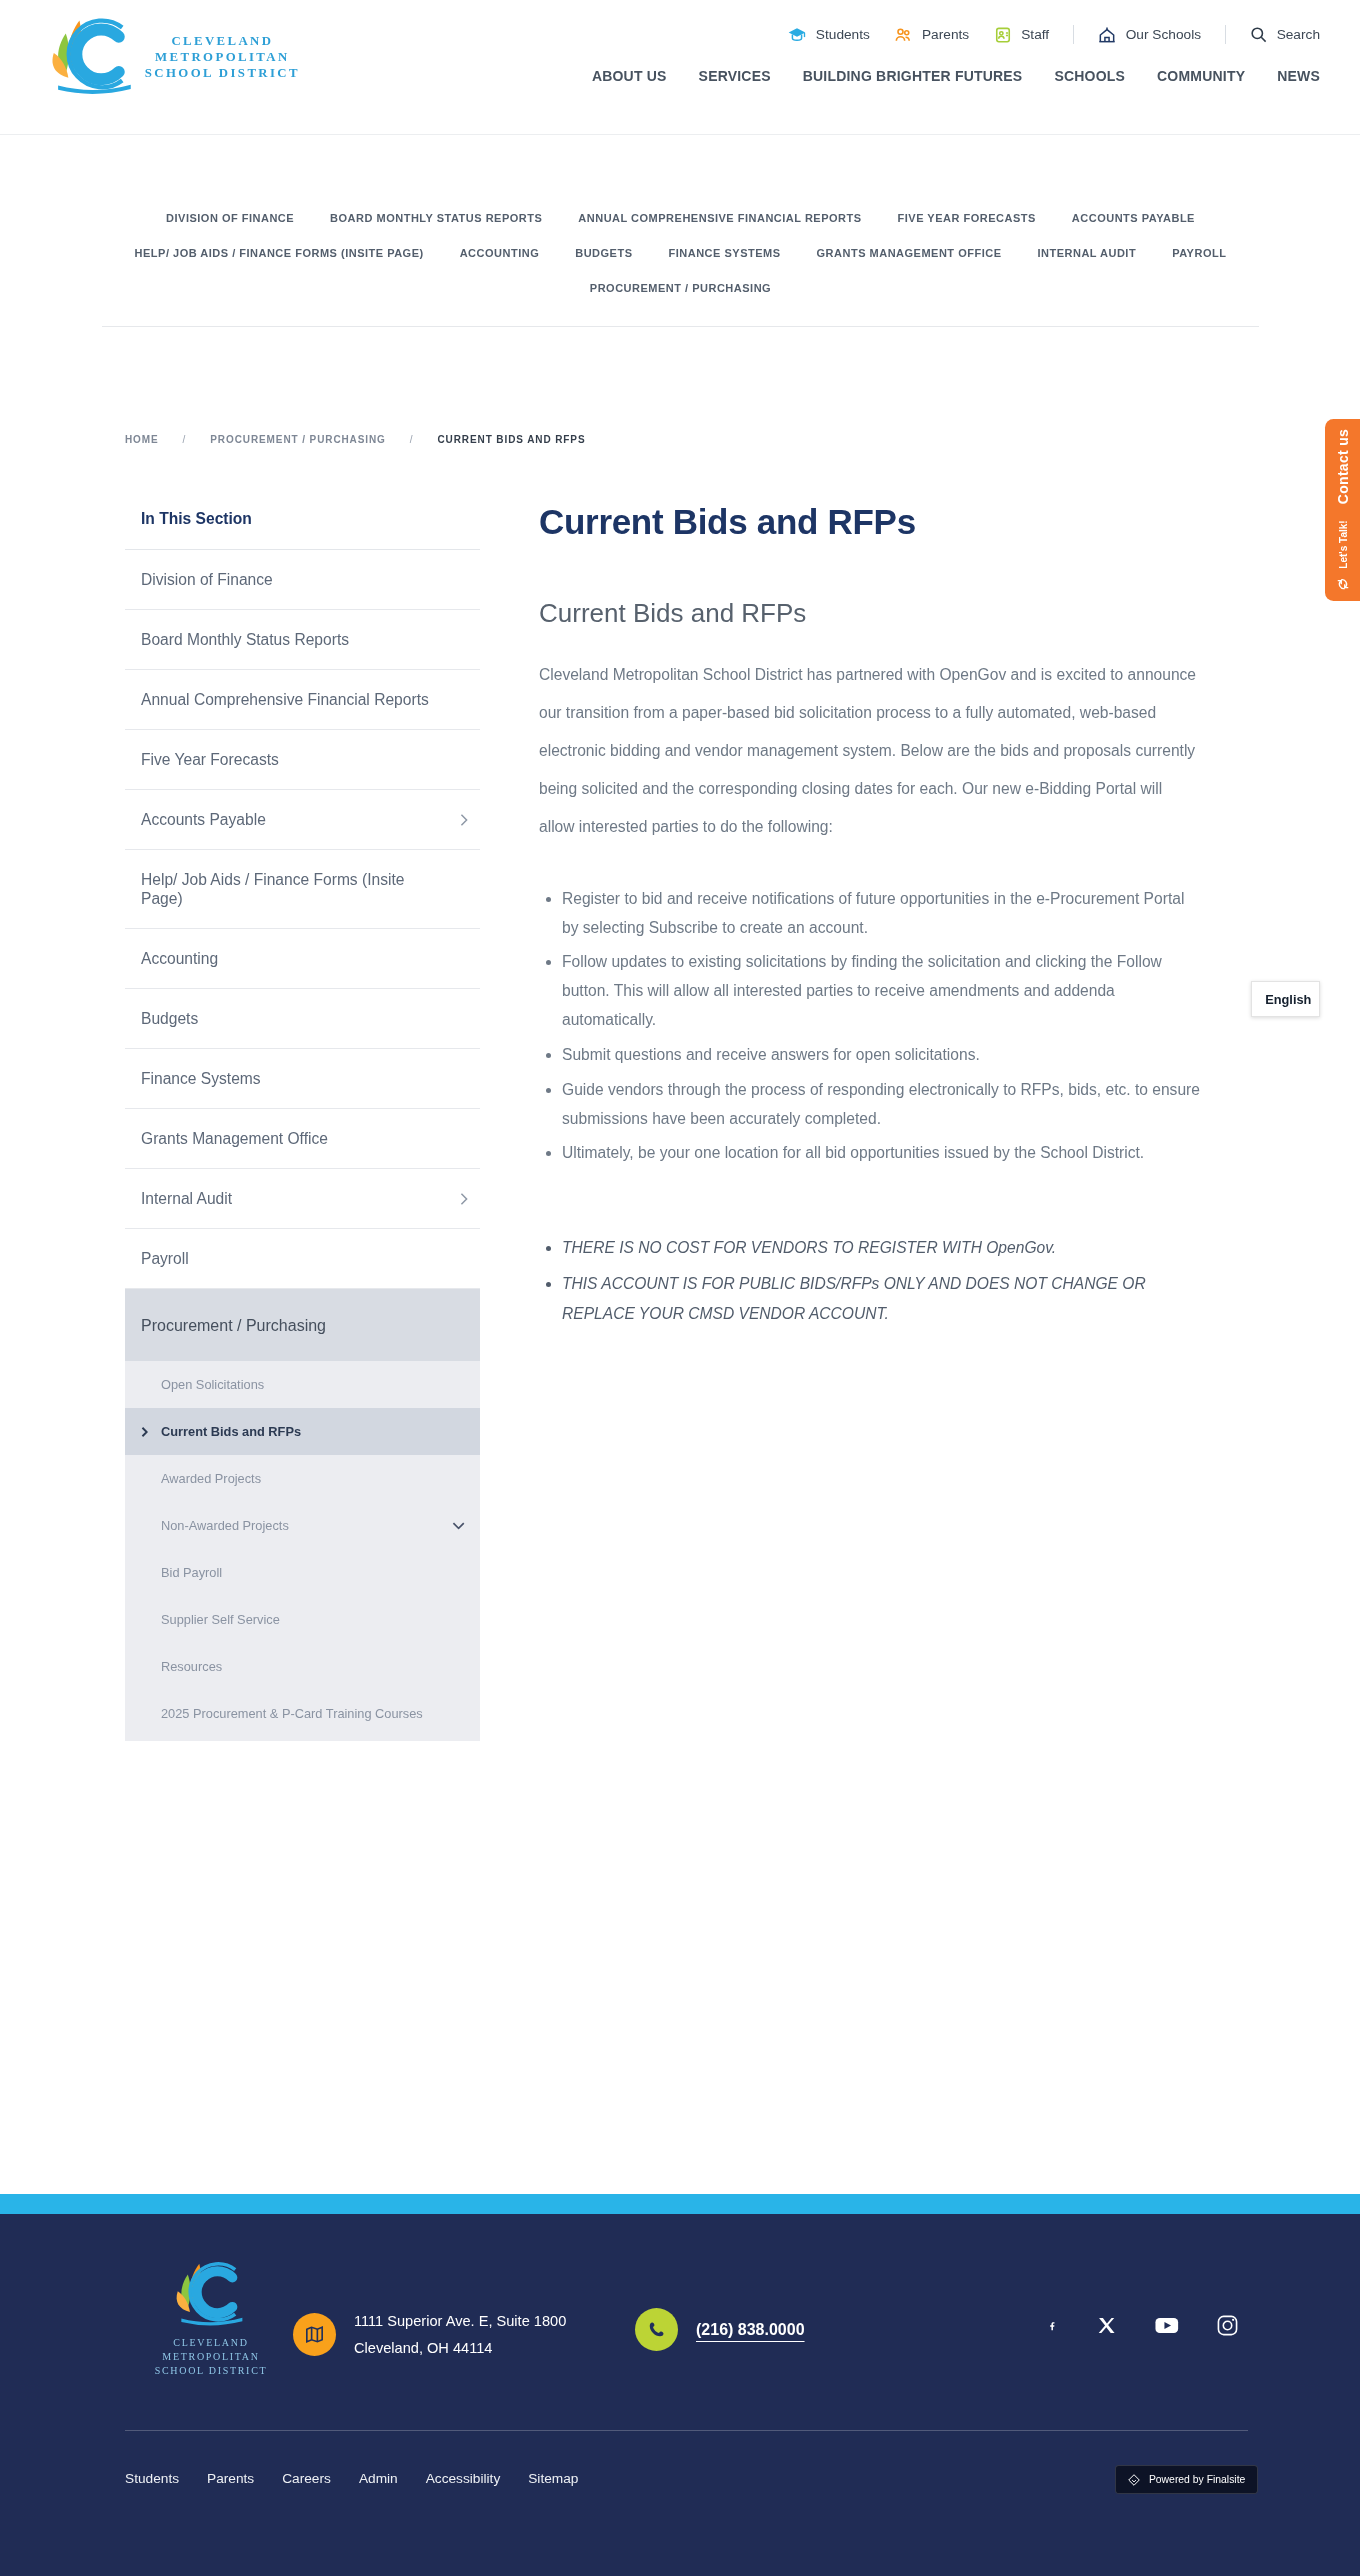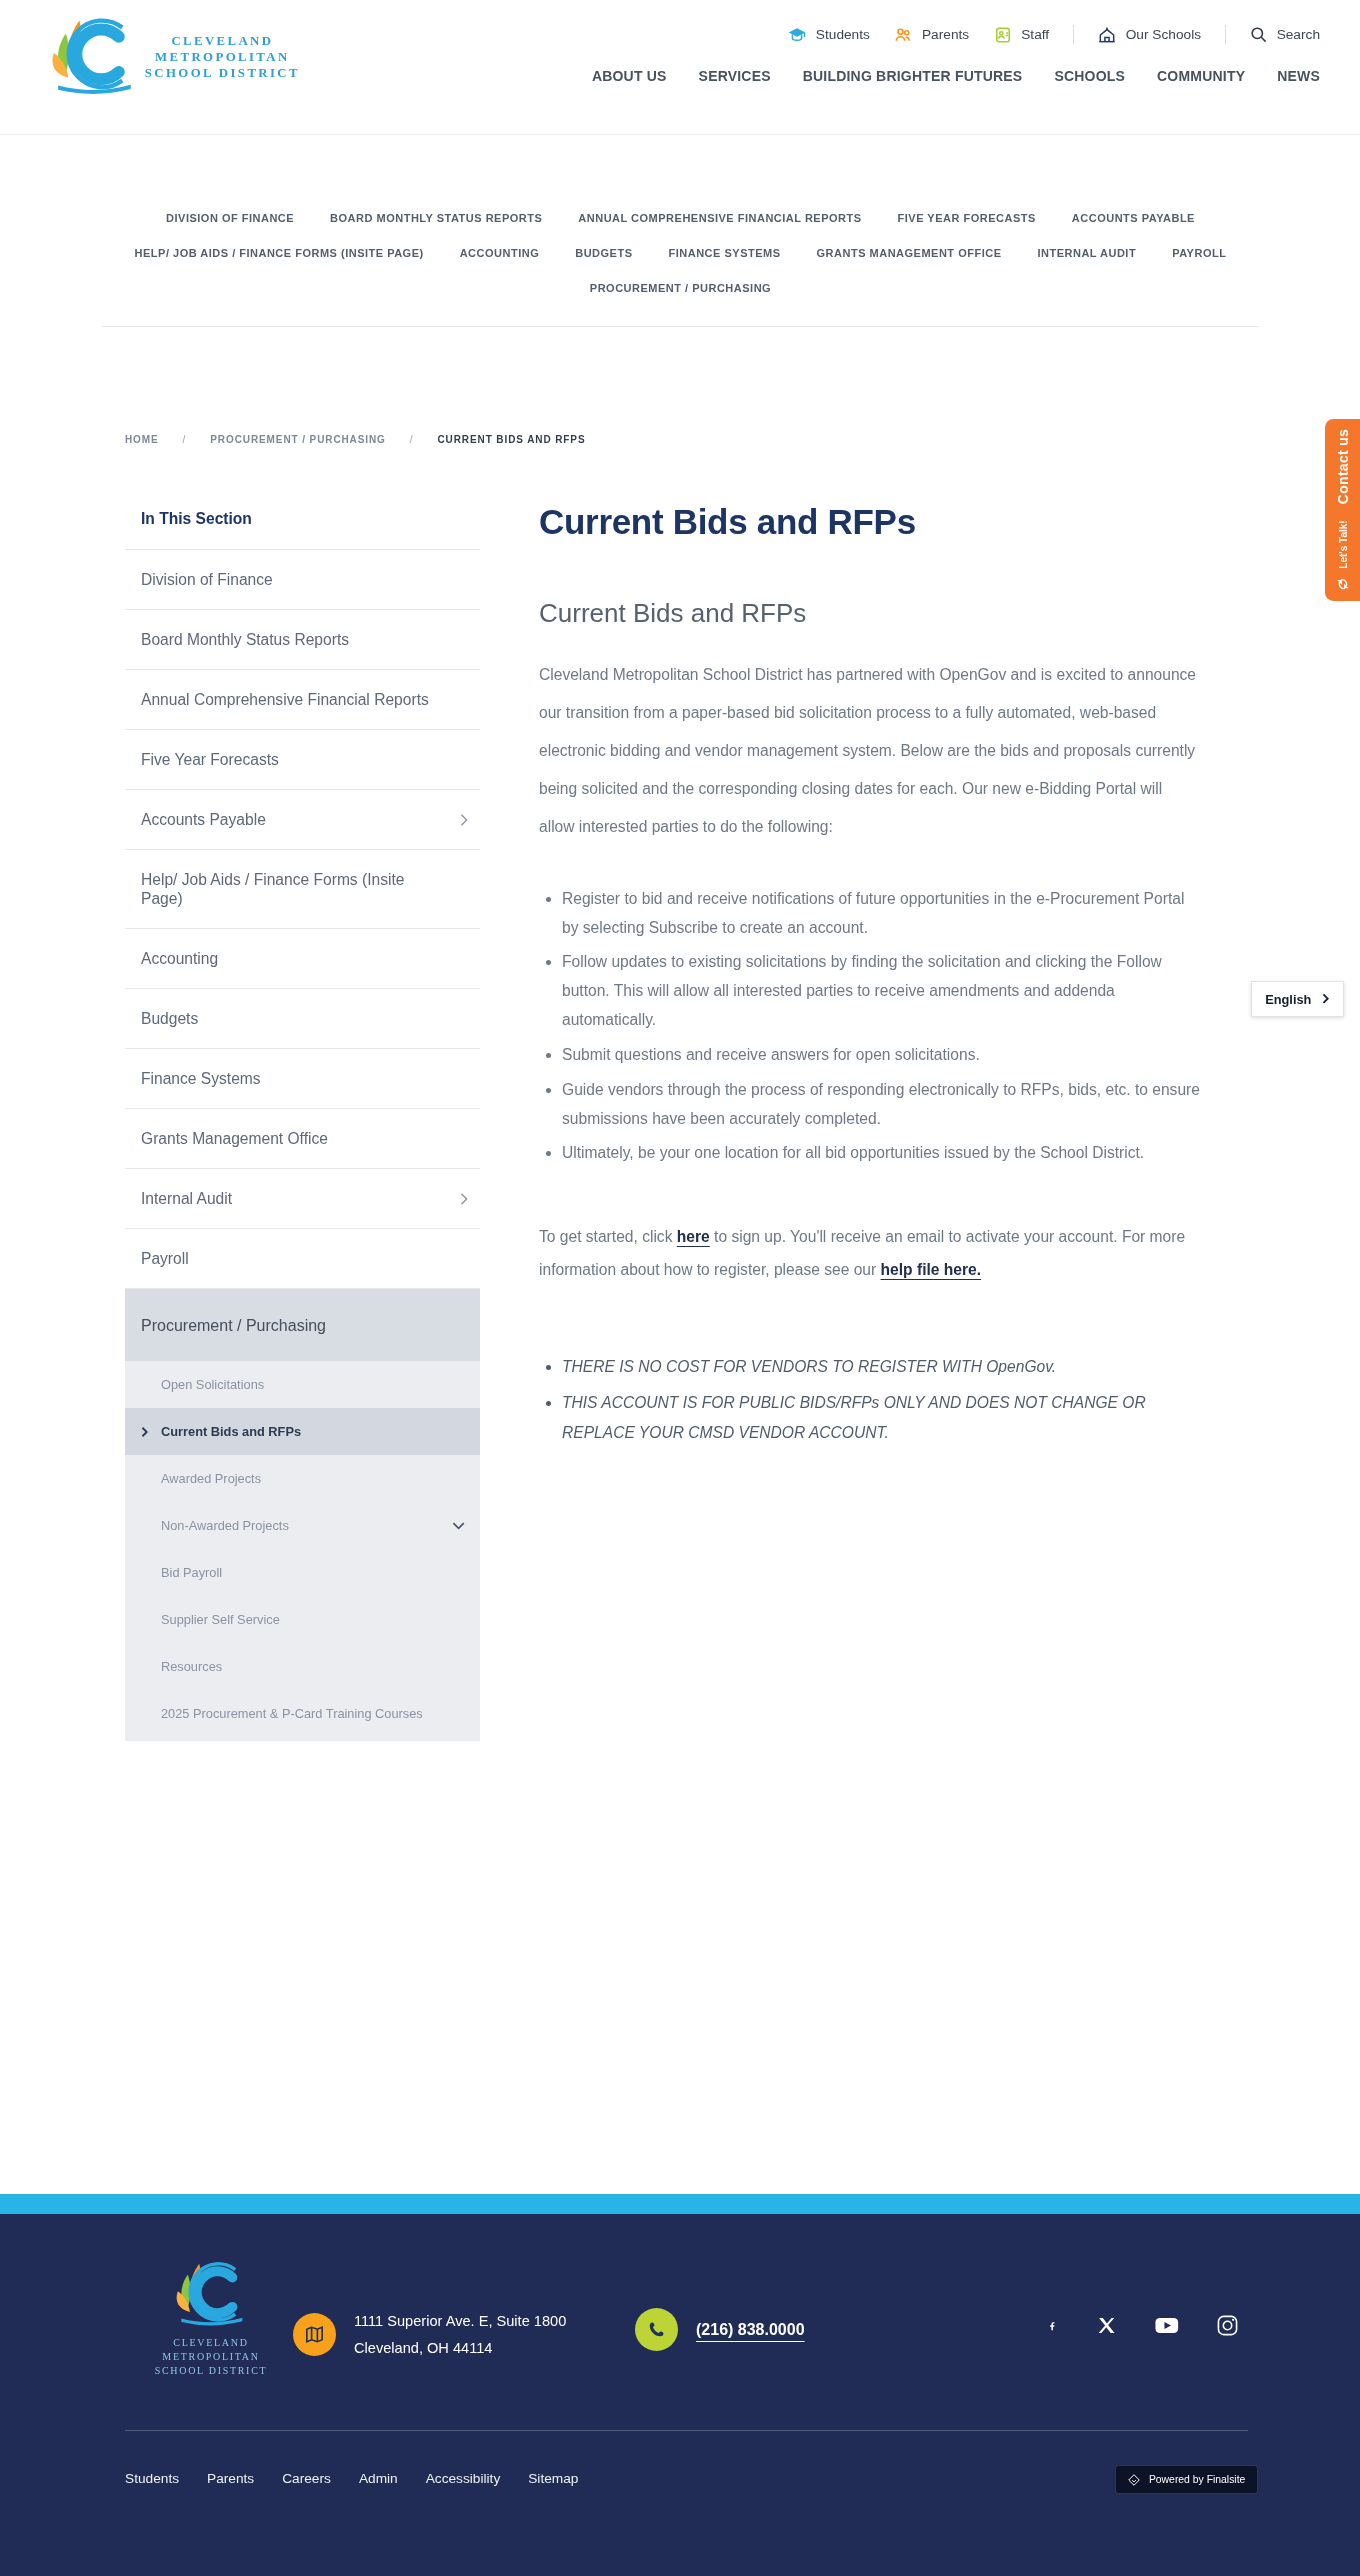--- a/index.html
+++ b/index.html
@@ -48,21 +48,21 @@
   .main h2 { margin:53px 0 0; font-size:26px; line-height:32px; font-weight:400; color:#57616d; }
   .intro { margin:26.5px 0 0; font-size:15.6px; line-height:38px; }
   .features { margin:38px 0 0; padding:0 0 0 23px; }
   .features li { font-size:15.6px; line-height:29px; margin-bottom:5.7px; }
   .get-started { margin:53px 0 0; font-size:15.6px; line-height:33px; }
   .get-started a { color:#22304d; font-weight:700; text-decoration:underline; text-underline-offset:3.8px; cursor:pointer; }
   .notes { margin:66px 0 0; padding:0 0 0 23px; }
   .notes li { font-size:15.6px; font-style:italic; font-weight:500; color:#515c6b; line-height:30px; margin-bottom:5.7px; }
 
   
-  .english-btn { position:absolute; top:981px; left:1251px; width:93px; height:36px; background:#fff; border:0.9px solid #e3e3e3; box-shadow:0 0.9px 3.8px rgba(0,0,0,.15); display:flex; align-items:center; justify-content:space-between; padding:0 13.2px; font-size:12.8px; font-weight:700; color:#15202e; cursor:pointer; z-index:6; }
+  .english-btn { position:absolute; top:981px; left:1251px; width:69px; height:36px; background:#fff; border:0.9px solid #e3e3e3; box-shadow:0 0.9px 3.8px rgba(0,0,0,.15); display:flex; align-items:center; justify-content:space-between; padding:0 13.2px; font-size:12.8px; font-weight:700; color:#15202e; cursor:pointer; z-index:6; }
   .contact-tab { position:absolute; top:419px; right:0; width:36px; height:182px; background:#f4772b; border-radius:8.5px 0 0 8.5px; cursor:pointer; z-index:6; }
   .contact-inner { position:absolute; top:50%; left:50%; transform:translate(-50%,-50%) rotate(-90deg); display:flex; align-items:center; gap:8.5px; color:#fff; white-space:nowrap; }
   .contact-title { font-size:14px; font-weight:600; letter-spacing:0.3px; margin-left:7.6px; }
   .contact-sub { font-size:10px; font-weight:700; }
 
   
   .footer-cyan { position:absolute; top:2194px; left:0; width:1361px; height:20px; background:#29b4e8; }
   .footer-bump { position:absolute; top:2213px; left:634px; width:93px; height:24.6px; background:#29b4e8; border-radius:0 0 46px 46px / 0 0 24.6px 24.6px; }
   .site-footer { position:absolute; top:2214px; left:0; width:1361px; height:362px; background:#202c55; color:#fff; }
   .f-logo { position:absolute; left:138px; top:45px; width:146px; display:flex; flex-direction:column; align-items:center; cursor:pointer; }
@@ -252,21 +252,20 @@
     <p class="intro">Cleveland Metropolitan School District has partnered with OpenGov and is excited to announce our transition from a paper-based bid solicitation process to a fully automated, web-based electronic bidding and vendor management system. Below are the bids and proposals currently being solicited and the corresponding closing dates for each. Our new e-Bidding Portal will allow interested parties to do the following:</p>
 
     <ul class="features">
       <li>Register to bid and receive notifications of future opportunities in the e-Procurement Portal by selecting Subscribe to create an account.</li>
       <li>Follow updates to existing solicitations by finding the solicitation and clicking the Follow button. This will allow all interested parties to receive amendments and addenda automatically.</li>
       <li>Submit questions and receive answers for open solicitations.</li>
       <li>Guide vendors through the process of responding electronically to RFPs, bids, etc. to ensure submissions have been accurately completed.</li>
       <li>Ultimately, be your one location for all bid opportunities issued by the School District.</li>
     </ul>
 
-    <p class="get-started"><span>To get started, click </span><a>here</a><span> to sign up. You'll receive an email to activate your account. For more information about how to register, please see our </span><a>help file here.</a></p>
 
     <ul class="notes">
       <li>THERE IS NO COST FOR VENDORS TO REGISTER WITH OpenGov.</li>
       <li>THIS ACCOUNT IS FOR PUBLIC BIDS/RFPs ONLY AND DOES NOT CHANGE OR REPLACE YOUR CMSD VENDOR ACCOUNT.</li>
     </ul>
   </main>
 
   <div class="english-btn">
     <span>English</span>
     <svg width="7.6" height="11.3" viewBox="0 0 8 12" fill="none" stroke="#15202e" stroke-width="2">

